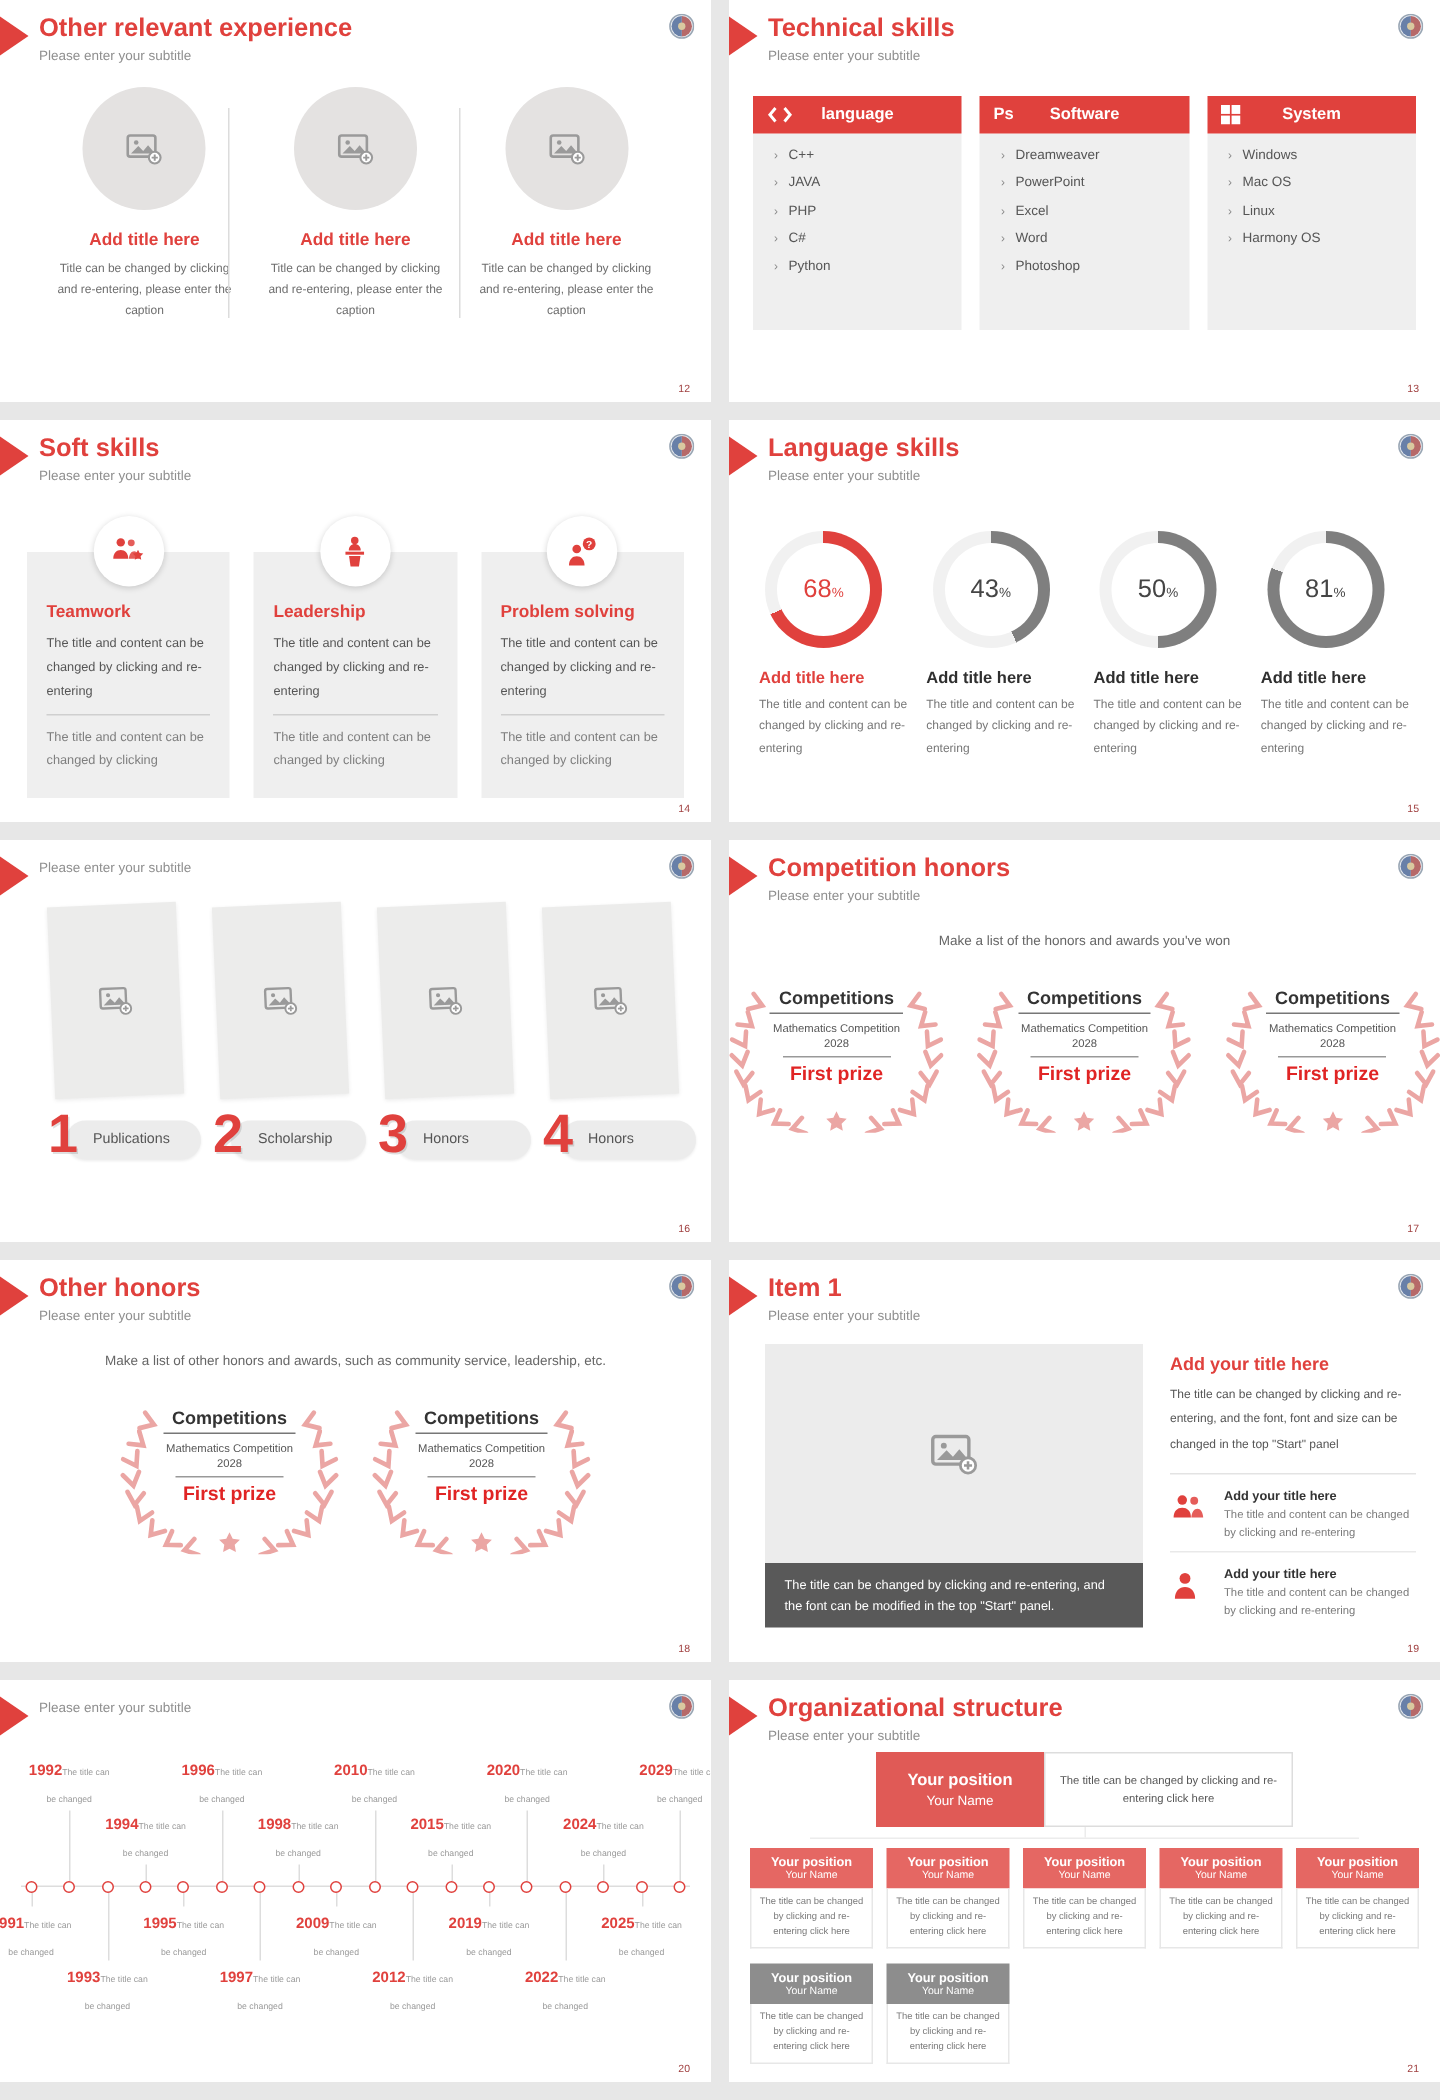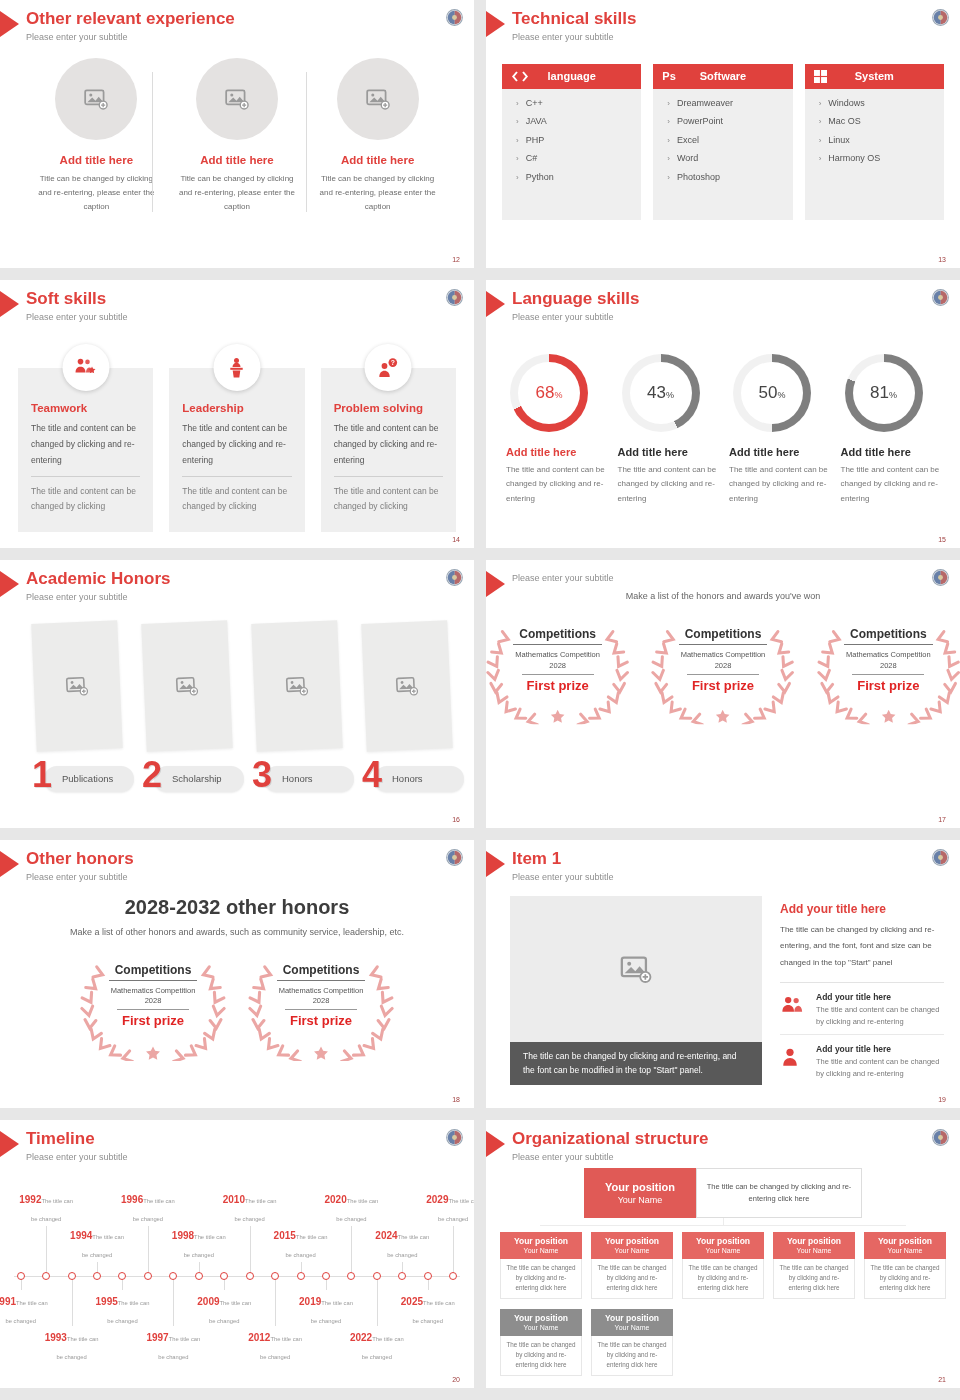--- a/index.html
+++ b/index.html
@@ -49,21 +49,21 @@
   .g-body{font-size:8px;color:#777;line-height:1.85;margin-top:5px;}
   
   .acad-row{display:flex;gap:24px;padding:20px 34px 0;}
   .acad-item{width:90px;}
   .acad-frame{width:86px;height:128px;background:#ececeb;transform:rotate(-2.5deg);display:flex;align-items:center;justify-content:center;box-shadow:0 1px 3px rgba(0,0,0,.08);}
   .acad-label{position:relative;margin-top:12px;height:40px;}
   .acad-num{position:absolute;left:-2px;top:-8px;font-size:36px;font-weight:bold;color:var(--accent);z-index:1;text-shadow:1px 1px 0 rgba(0,0,0,.12);}
   .acad-pill{position:absolute;left:10px;top:4px;right:-14px;height:26px;line-height:26px;background:#ececec;border-radius:13px;font-size:9.5px;color:#555;padding-left:18px;box-shadow:0 1px 2px rgba(0,0,0,.08);}
   
   .hon-heading{text-align:center;font-size:20px;font-weight:bold;color:#3d3d3d;margin-top:14px;}
-  .hon-sub{text-align:center;font-size:9px;color:#666;margin-top:8px;}
+  .hon-sub{text-align:center;font-size:9px;color:#666;margin-top:20px;}
   .badge-row{display:flex;justify-content:center;gap:22px;margin-top:18px;}
   .badge{position:relative;width:146px;height:110px;}
   .badge svg.wreath{position:absolute;inset:0;width:100%;height:100%;}
   .badge-tx{position:absolute;inset:8px 18px 14px;display:flex;flex-direction:column;align-items:center;text-align:center;}
   .bd-title{font-size:12px;font-weight:bold;color:#333;border-bottom:1px solid #777;padding:0 6px 3px;}
   .bd-event{font-size:7.5px;color:#555;margin-top:5px;line-height:1.4;}
   .bd-year{font-size:7.5px;color:#555;}
   .bd-hr{width:72px;border:none;border-top:1px solid #999;margin:4px 0 3px;}
   .bd-prize{font-size:13px;font-weight:bold;color:var(--accent-bright);}
   
@@ -385,21 +385,20 @@
         <div class="g-title">Add title here</div>
         <div class="g-body">The title and content can be changed by clicking and re-entering</div>
       </div>
     </div>
     <span class="pageno">15</span>
   </section>
 
   <section class="slide">
     <header class="s-head">
       <span class="arrow"></span>
-      <h2 class="s-title">Academic Honors</h2>
       <div class="s-sub">Please enter your subtitle</div>
     </header>
     <span class="logo"><svg width="17" height="17">
           <use href="#crest"></use>
         </svg></span>
     <div class="acad-row">
       <div class="acad-item">
         <div class="acad-frame">
             <svg width="24" height="24">
               <use href="#imgph"></use>
@@ -443,20 +442,21 @@
           <span class="acad-pill">Honors</span>
         </div>
       </div>
     </div>
     <span class="pageno">16</span>
   </section>
 
   <section class="slide">
     <header class="s-head">
       <span class="arrow"></span>
+      <h2 class="s-title">Competition honors</h2>
       <div class="s-sub">Please enter your subtitle</div>
     </header>
     <span class="logo"><svg width="17" height="17">
           <use href="#crest"></use>
         </svg></span>
     <div class="hon-sub">Make a list of the honors and awards you've won</div>
     <div class="badge-row">
       <div class="badge">
         <svg class="wreath" viewBox="0 0 160 112">
             <use href="#wreath"></use>
@@ -499,21 +499,20 @@
 
   <section class="slide">
     <header class="s-head">
       <span class="arrow"></span>
       <h2 class="s-title">Other honors</h2>
       <div class="s-sub">Please enter your subtitle</div>
     </header>
     <span class="logo"><svg width="17" height="17">
           <use href="#crest"></use>
         </svg></span>
-    <div class="hon-heading">2028-2032 other honors</div>
     <div class="hon-sub">Make a list of other honors and awards, such as community service, leadership, etc.</div>
     <div class="badge-row">
       <div class="badge">
         <svg class="wreath" viewBox="0 0 160 112">
             <use href="#wreath"></use>
           </svg>
         <div class="badge-tx">
           <span class="bd-title">Competitions</span>
           <span class="bd-event">Mathematics Competition</span>
           <span class="bd-year">2028</span>
@@ -578,21 +577,20 @@
           </div>
         </div>
       </div>
     </div>
     <span class="pageno">19</span>
   </section>
 
   <section class="slide">
     <header class="s-head">
       <span class="arrow"></span>
-      <h2 class="s-title">Timeline</h2>
       <div class="s-sub">Please enter your subtitle</div>
     </header>
     <span class="logo"><svg width="17" height="17">
           <use href="#crest"></use>
         </svg></span>
     <div class="tl">
       <div class="tl-line"></div>
       <div class="tl-evts">
         <div class="ev bn">
             <span class="cn"></span>

